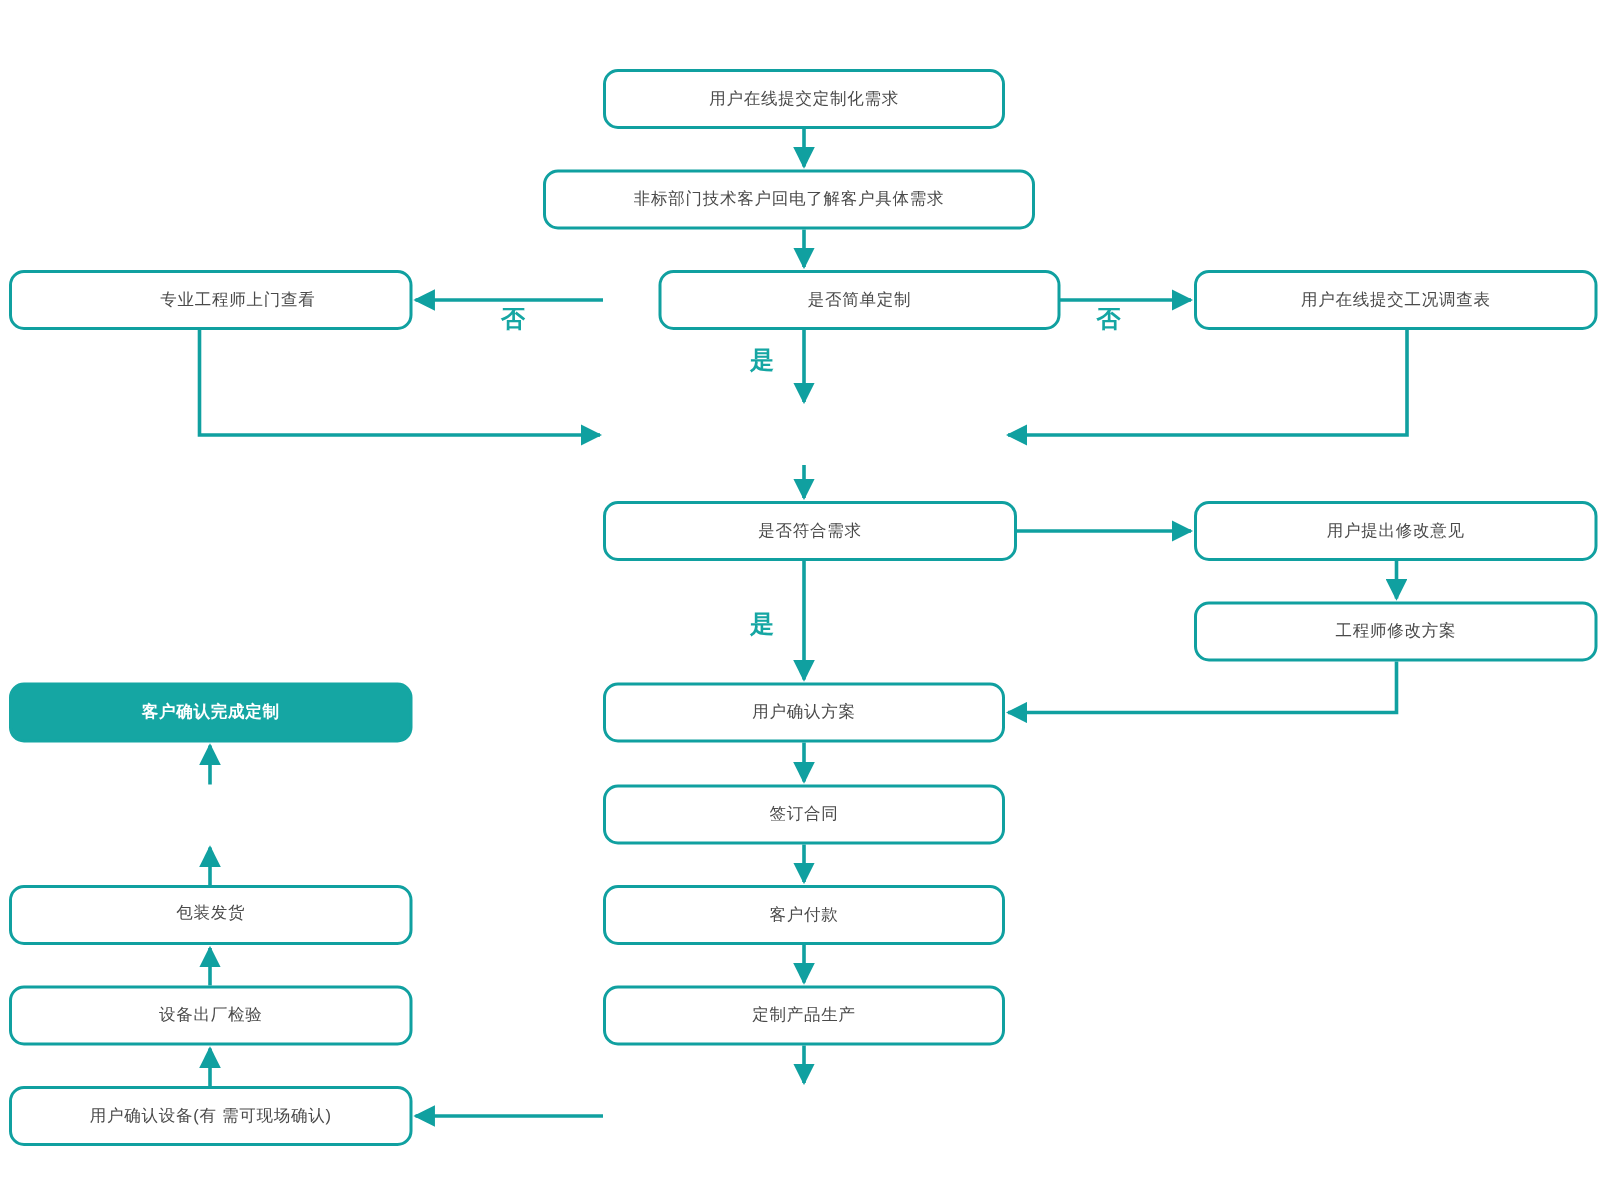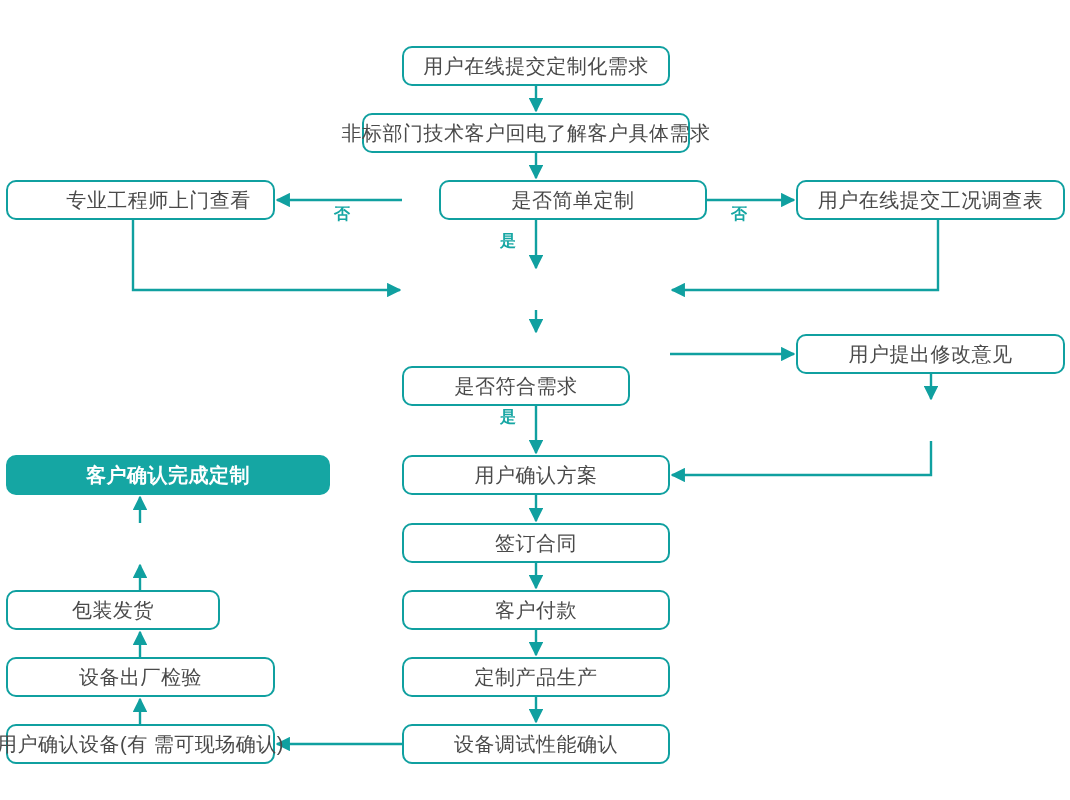--- a/index.html
+++ b/index.html
@@ -28,21 +28,21 @@
   .node {
     position: absolute;
     box-sizing: border-box;
     border: 2px solid #10a0a0;
     border-radius: 10px;
     background: #ffffff;
     display: flex;
     align-items: center;
     justify-content: center;
     color: #4a4a4a;
-    font-size: 20px;
+    font-size: 11px;
     letter-spacing: 0.5px;
     white-space: nowrap;
     line-height: 1;
   }
   .node.filled {
     background: #15a6a3;
     border-color: #15a6a3;
     color: #ffffff;
     font-weight: bold;
   }
@@ -116,43 +116,43 @@
 
   <div class="node" style="left:362px;top:113px;width:328px;height:40px;">非标部门技术客户回电了解客户具体需求</div>
 
   <div class="node" style="left:402px;top:180px;width:268px;height:40px;margin-left:37px;">是否简单定制</div>
 
   <div class="node" style="left:6px;top:180px;width:269px;height:40px;padding-left:36px;">专业工程师上门查看</div>
 
   <div class="node" style="left:796px;top:180px;width:269px;height:40px;">用户在线提交工况调查表</div>
 
 
-  <div class="node" style="left:402px;top:334px;width:228px;height:40px;margin-top:32px;">是否符合需求</div>
+  <div class="node" style="left:402px;top:334px;width:276px;height:40px;">是否符合需求</div>
 
   <div class="node" style="left:796px;top:334px;width:269px;height:40px;">用户提出修改意见</div>
 
+  <div class="node" style="left:796px;top:401px;width:269px;height:40px;">工程师修改方案</div>
 
   <div class="node" style="left:402px;top:455px;width:268px;height:40px;">用户确认方案</div>
 
   <div class="node" style="left:402px;top:523px;width:268px;height:40px;">签订合同</div>
 
   <div class="node" style="left:402px;top:590px;width:268px;height:40px;">客户付款</div>
 
   <div class="node" style="left:402px;top:657px;width:268px;height:40px;">定制产品生产</div>
 
-  <div class="node" style="left:402px;top:724px;width:268px;height:40px;">设备调试性能确认</div>
 
   <div class="node" style="left:6px;top:724px;width:269px;height:40px;">用户确认设备(有 需可现场确认)</div>
 
   <div class="node" style="left:6px;top:657px;width:269px;height:40px;">设备出厂检验</div>
 
-  <div class="node" style="left:6px;top:590px;width:214px;height:40px;">包装发货</div>
+  <div class="node" style="left:6px;top:590px;width:269px;height:40px;font-family:Liberation Mono, monospace;">包装发货</div>
 
 
-  <div class="node filled" style="left:6px;top:455px;width:324px;height:40px;">客户确认完成定制</div>
+  <div class="node filled" style="left:6px;top:455px;width:269px;height:40px;">客户确认完成定制</div>
 
   <div class="edge-label" style="left:334px;top:206px;">否</div>
 
   <div class="edge-label" style="left:731px;top:206px;">否</div>
 
   <div class="edge-label" style="left:500px;top:233px;">是</div>
 
   <div class="edge-label" style="left:500px;top:409px;">是</div>
 
 </div>

